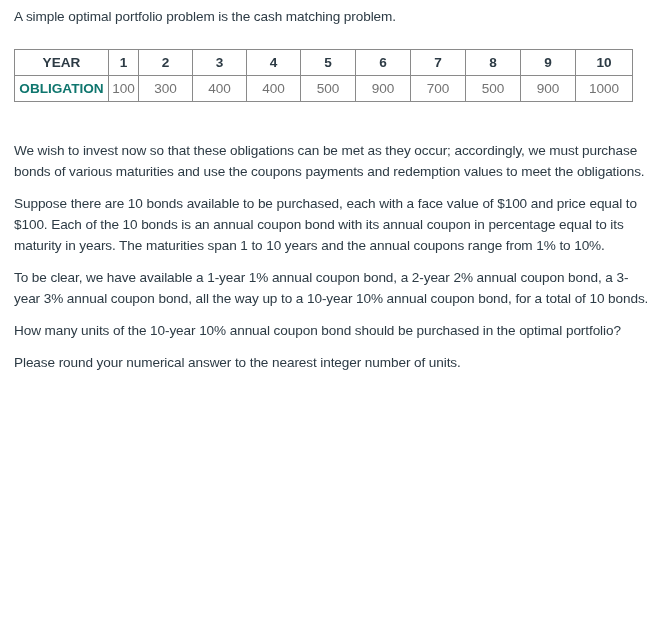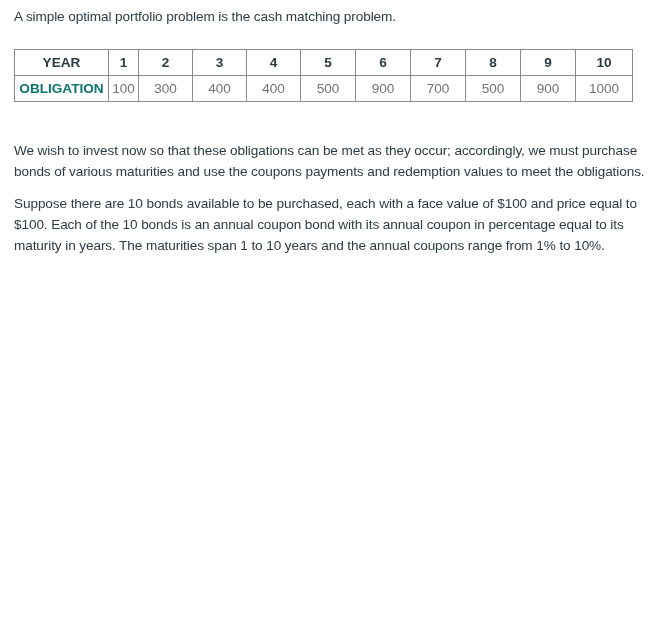--- a/index.html
+++ b/index.html
@@ -97,13 +97,16 @@
       <td>700</td>
       <td>500</td>
       <td>900</td>
       <td>1000</td>
     </tr>
   </tbody>
     </table>
 
   <p>We wish to invest now so that these obligations can be met as they occur; accordingly, we must purchase bonds of various maturities and use the coupons payments and redemption values to meet the obligations.</p>
   <p>Suppose there are 10 bonds available to be purchased, each with a face value of $100 and price equal to $100.  Each of the 10 bonds is an annual coupon bond with its annual coupon in percentage equal to its maturity in years. The maturities span 1 to 10 years and the annual coupons range from 1% to 10%.</p>
+  <p>To be clear, we have available a 1-year 1% annual coupon bond, a 2-year 2% annual coupon bond, a 3-year 3% annual coupon bond, all the way up to a 10-year 10% annual coupon bond, for a total of 10 bonds.</p>
+  <p>How many units of the 10-year 10% annual coupon bond should be purchased in the optimal portfolio?</p>
+  <p>Please round your numerical answer to the nearest integer number of units.</p>
 </div>
 
 </body></html>

